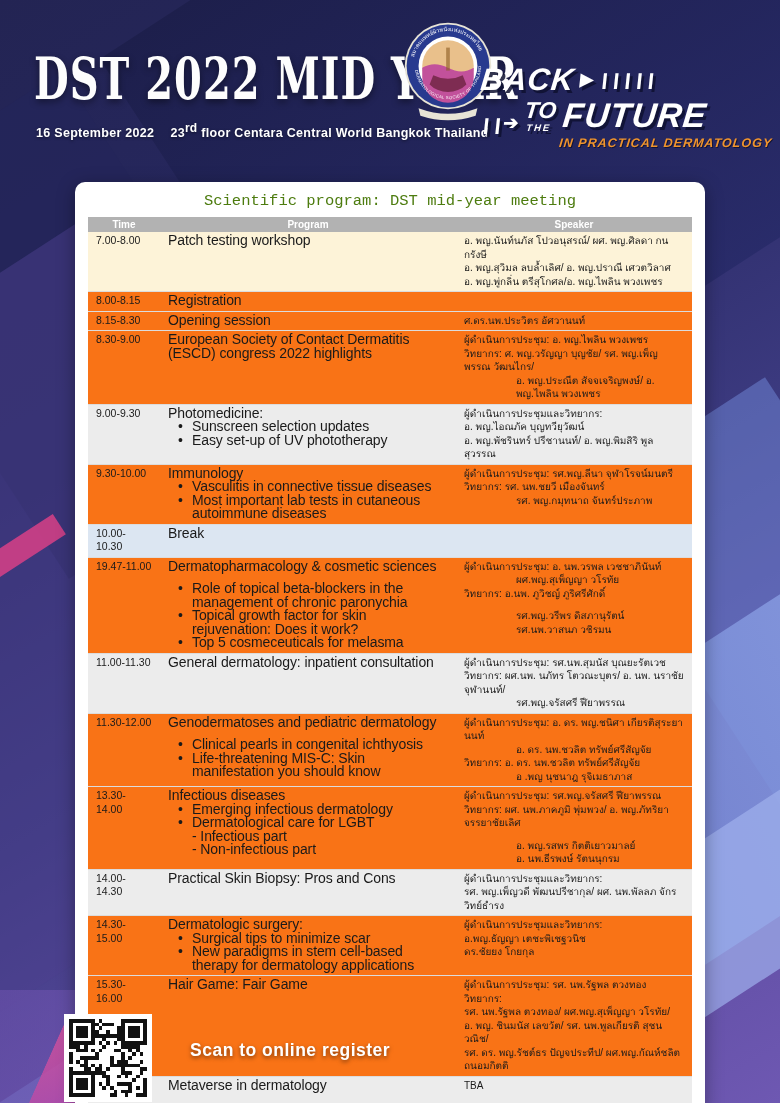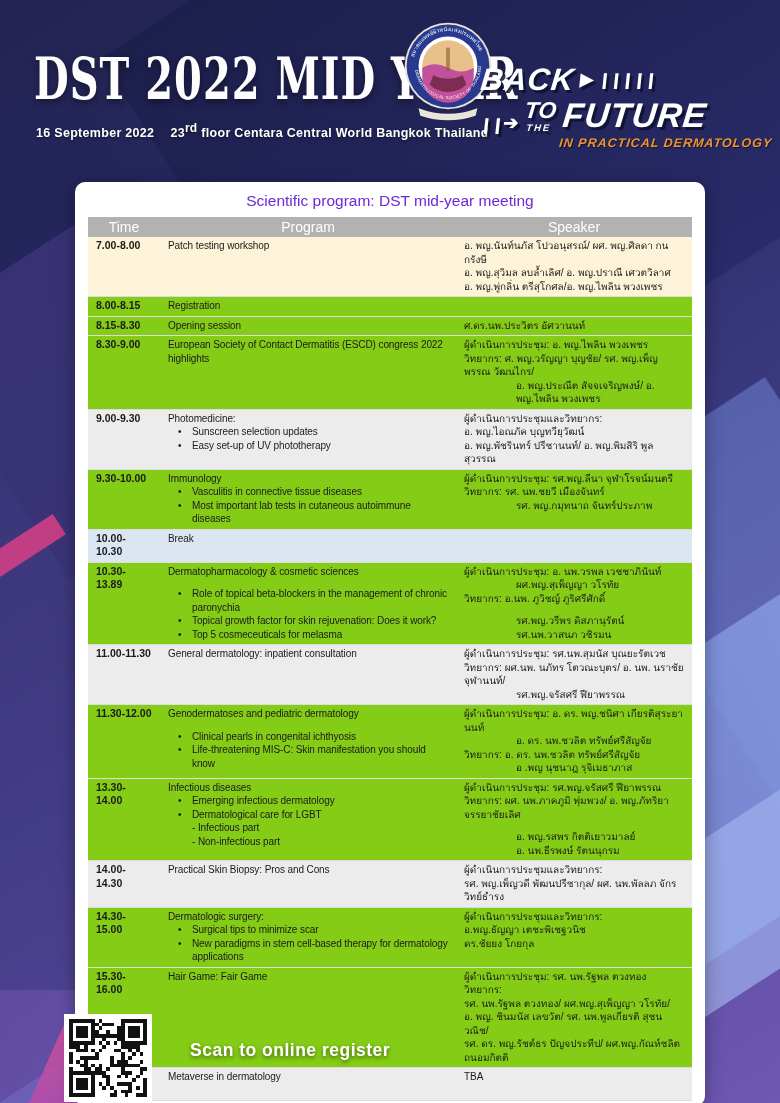--- a/index.html
+++ b/index.html
@@ -49,35 +49,35 @@
   .btf .tostack{display:inline-flex;flex-direction:column;align-items:center;margin-right:7px;}
   .btf .to{font-size:23px;}
   .btf .the{font-size:9.5px;letter-spacing:2px;margin-top:1px;}
   .btf .future{font-size:34px;letter-spacing:1px;}
   .btf .tagline{margin-top:5px;text-align:right;font-size:12.5px;letter-spacing:1px;color:#f0942c;
     text-shadow:1px 1px 0 rgba(14,16,48,.85);}
 
   
   .card{position:absolute;left:75px;top:182px;width:630px;background:#fff;border-radius:10px;
     box-shadow:0 4px 18px rgba(0,0,0,.35);padding:7px 0 5px;}
-  .card h1{margin:3px 0 7px;text-align:center;font-size:15.5px;font-weight:normal;color:#6d28d9;
-    font-family:Liberation Sans, sans-serif;}
+  .card h1{margin:3px 0 7px;text-align:center;font-size:15.5px;font-weight:normal;color:#4d7c0f;
+    font-family:Liberation Mono, monospace;}
   table.program{width:604px;margin:0 auto;border-collapse:collapse;table-layout:fixed;color:#1a1a1a;}
   col.c-time{width:72px;} col.c-prog{width:296px;} col.c-spk{width:236px;}
-  thead th{background:#b2b2b2;color:#fff;font-size:14px;font-weight:normal;padding:2px 6px;text-align:center;}
+  thead th{background:#b2b2b2;color:#fff;font-size:10px;font-weight:bold;padding:2px 6px;text-align:center;}
   td{vertical-align:top;padding:2px 8px 3px;border-bottom:1px solid #dcdcdc;}
-  .time-cell{font-weight:bold;font-size:10.5px;line-height:13.5px;}
-  .pline{font-size:10px;line-height:13.5px;letter-spacing:-.1px;}
+  .time-cell{font-weight:normal;font-size:10.5px;line-height:13.5px;}
+  .pline{font-size:14px;line-height:13.5px;letter-spacing:-.1px;}
   .pline.bullet{position:relative;padding-left:24px;}
   .pline.bullet::before{content:"\2022";position:absolute;left:10px;}
   .pline.indent{padding-left:24px;}
   .sline{font-size:10px;line-height:13.5px;}
   .sline.indent{padding-left:52px;}
   .blank{height:9px;}
-  tr.row-white{background:#84cc16;}
+  tr.row-white{background:#f97316;}
   tr.row-cream{background:#fdf3d8;}
   tr.row-gray{background:#ececec;}
   tr.row-blue{background:#dce6f2;}
 
   
   .qr-box{position:absolute;left:64px;top:1014px;width:78px;height:78px;background:#fff;padding:5px;}
   .qr-box svg{display:block;width:78px;height:78px;}
   .scan-label{position:absolute;left:190px;top:1040px;color:#fff;font-weight:bold;font-size:17.5px;
     letter-spacing:.5px;text-shadow:0 2px 4px rgba(0,0,0,.5);}
 </style>
@@ -226,21 +226,21 @@
           </td>
         </tr>
         <tr class="row-blue">
           <td class="time-cell">10.00-10.30</td>
           <td>
             <div class="pline">Break</div>
           </td>
           <td></td>
         </tr>
         <tr class="row-white">
-          <td class="time-cell">10.30-13.89</td>
+          <td class="time-cell">19.47-11.00</td>
           <td>
             <div class="pline">Dermatopharmacology &amp; cosmetic sciences</div>
             <div class="pline blank"></div>
             <div class="pline bullet">Role of topical beta-blockers in the management of chronic paronychia</div>
             <div class="pline bullet">Topical growth factor for skin rejuvenation: Does it work?</div>
             <div class="pline bullet">Top 5 cosmeceuticals for melasma</div>
           </td>
           <td>
             <div class="sline">ผู้ดำเนินการประชุม: อ. นพ.วรพล เวชชาภินันท์</div>
             <div class="sline indent">ผศ.พญ.สุเพ็ญญา วโรทัย</div>

